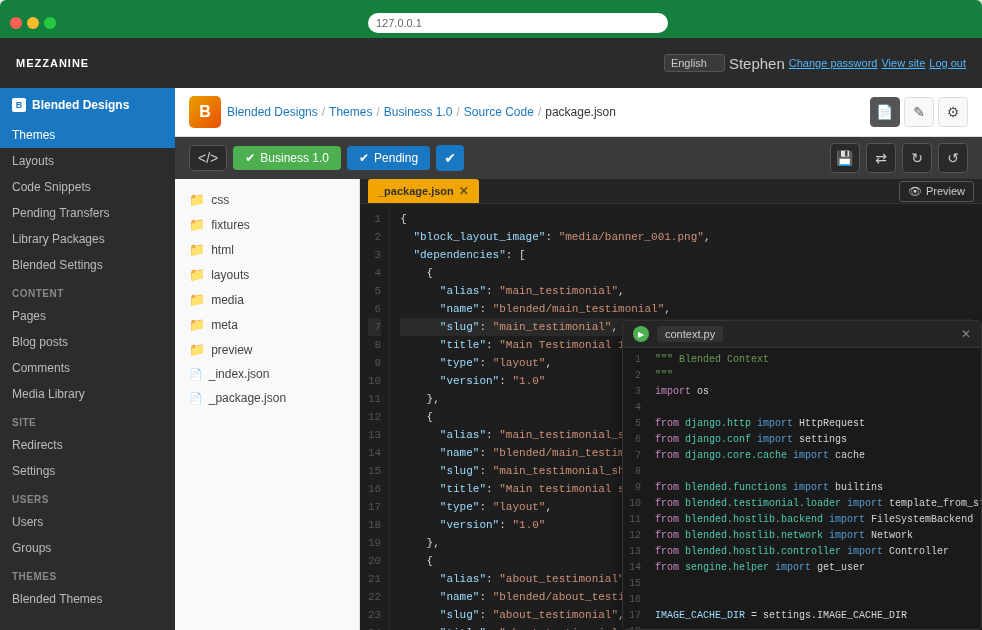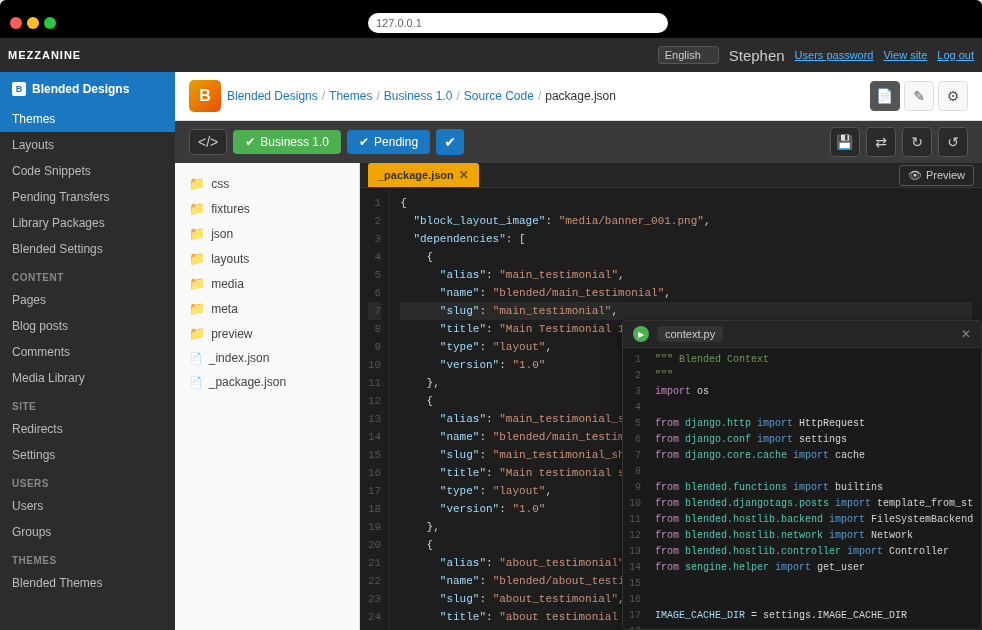--- a/index.html
+++ b/index.html
@@ -7,21 +7,21 @@
       font-family: -apple-system, BlinkMacSystemFont, 'Segoe UI', Helvetica, Arial, sans-serif;
       font-size: 12px;
       background: #e8e8e8;
       width: 982px;
       height: 630px;
       overflow: hidden;
     }
 
     
     .browser-chrome {
-      background: #000000;
+      background: #15803d;
       border-radius: 6px 6px 0 0;
       padding: 8px 10px 0;
       height: 38px;
       display: flex;
       align-items: center;
       gap: 8px;
     }
     .traffic-lights { display: flex; gap: 5px; }
     .traffic-light {
       width: 12px; height: 12px; border-radius: 50%;
@@ -47,25 +47,25 @@
     .app-window {
       display: flex;
       flex-direction: column;
       height: 592px;
       background: #f0f0f0;
     }
 
     
     .top-bar {
       background: #2b2b2b;
-      height: 34px;
-      display: flex;
-      align-items: center;
-      padding: 0 8px;
-      gap: 10px;
+      height: 50px;
+      display: flex;
+      align-items: center;
+      padding: 0 16px;
+      gap: 4px;
     }
     .app-logo {
       color: white;
       font-size: 11px;
       font-weight: bold;
       letter-spacing: 1px;
       text-transform: uppercase;
     }
     .top-bar-spacer { flex: 1; }
     .top-bar-lang {
@@ -454,21 +454,21 @@
 
 <div class="app-window">
 
   <div class="top-bar">
     <span class="app-logo">MEZZANINE</span>
     <div class="top-bar-spacer"></div>
     <select class="top-bar-lang">
       <option>English</option>
     </select>
     <span class="top-bar-user">Stephen</span>
-    <span class="top-bar-link">Users password</span>
+    <span class="top-bar-link">Change password</span>
     <span class="top-bar-link">View site</span>
     <span class="top-bar-link">Log out</span>
   </div>
 
   <div class="main-layout">
 
     <div class="sidebar">
       <div class="sidebar-brand">
         <div class="sidebar-brand-icon">B</div>
         <span>Blended Designs</span>
@@ -575,21 +575,21 @@
           <div class="file-tree-item">
             <span class="folder-icon">📁</span>
             <span>css</span>
           </div>
           <div class="file-tree-item">
             <span class="folder-icon">📁</span>
             <span>fixtures</span>
           </div>
           <div class="file-tree-item">
             <span class="folder-icon">📁</span>
-            <span>json</span>
+            <span>html</span>
           </div>
           <div class="file-tree-item">
             <span class="folder-icon">📁</span>
             <span>layouts</span>
           </div>
           <div class="file-tree-item">
             <span class="folder-icon">📁</span>
             <span>media</span>
           </div>
           <div class="file-tree-item">
@@ -711,21 +711,21 @@
               <div class="ctx-lines">
                 <div class="ctx-line ctx-comment">""" Blended Context</div>
                 <div class="ctx-line ctx-comment">"""</div>
                 <div class="ctx-line"><span class="ctx-keyword">import</span> os</div>
                 <div class="ctx-line">&nbsp;</div>
                 <div class="ctx-line"><span class="ctx-keyword">from</span> <span class="ctx-module">django.http</span> <span class="ctx-import">import</span> HttpRequest</div>
                 <div class="ctx-line"><span class="ctx-keyword">from</span> <span class="ctx-module">django.conf</span> <span class="ctx-import">import</span> settings</div>
                 <div class="ctx-line"><span class="ctx-keyword">from</span> <span class="ctx-module">django.core.cache</span> <span class="ctx-import">import</span> cache</div>
                 <div class="ctx-line">&nbsp;</div>
                 <div class="ctx-line"><span class="ctx-keyword">from</span> <span class="ctx-module">blended.functions</span> <span class="ctx-import">import</span> builtins</div>
-                <div class="ctx-line"><span class="ctx-keyword">from</span> <span class="ctx-module">blended.djangotags.posts</span> <span class="ctx-import">import</span> template_from_st</div>
+                <div class="ctx-line"><span class="ctx-keyword">from</span> <span class="ctx-module">blended.testimonial.loader</span> <span class="ctx-import">import</span> template_from_st</div>
                 <div class="ctx-line"><span class="ctx-keyword">from</span> <span class="ctx-module">blended.hostlib.backend</span> <span class="ctx-import">import</span> FileSystemBackend</div>
                 <div class="ctx-line"><span class="ctx-keyword">from</span> <span class="ctx-module">blended.hostlib.network</span> <span class="ctx-import">import</span> Network</div>
                 <div class="ctx-line"><span class="ctx-keyword">from</span> <span class="ctx-module">blended.hostlib.controller</span> <span class="ctx-import">import</span> Controller</div>
                 <div class="ctx-line"><span class="ctx-keyword">from</span> <span class="ctx-module">sengine.helper</span> <span class="ctx-import">import</span> get_user</div>
                 <div class="ctx-line">&nbsp;</div>
                 <div class="ctx-line">&nbsp;</div>
                 <div class="ctx-line"><span class="ctx-var">IMAGE_CACHE_DIR</span> = settings.IMAGE_CACHE_DIR</div>
 
               </div>
             </div>

